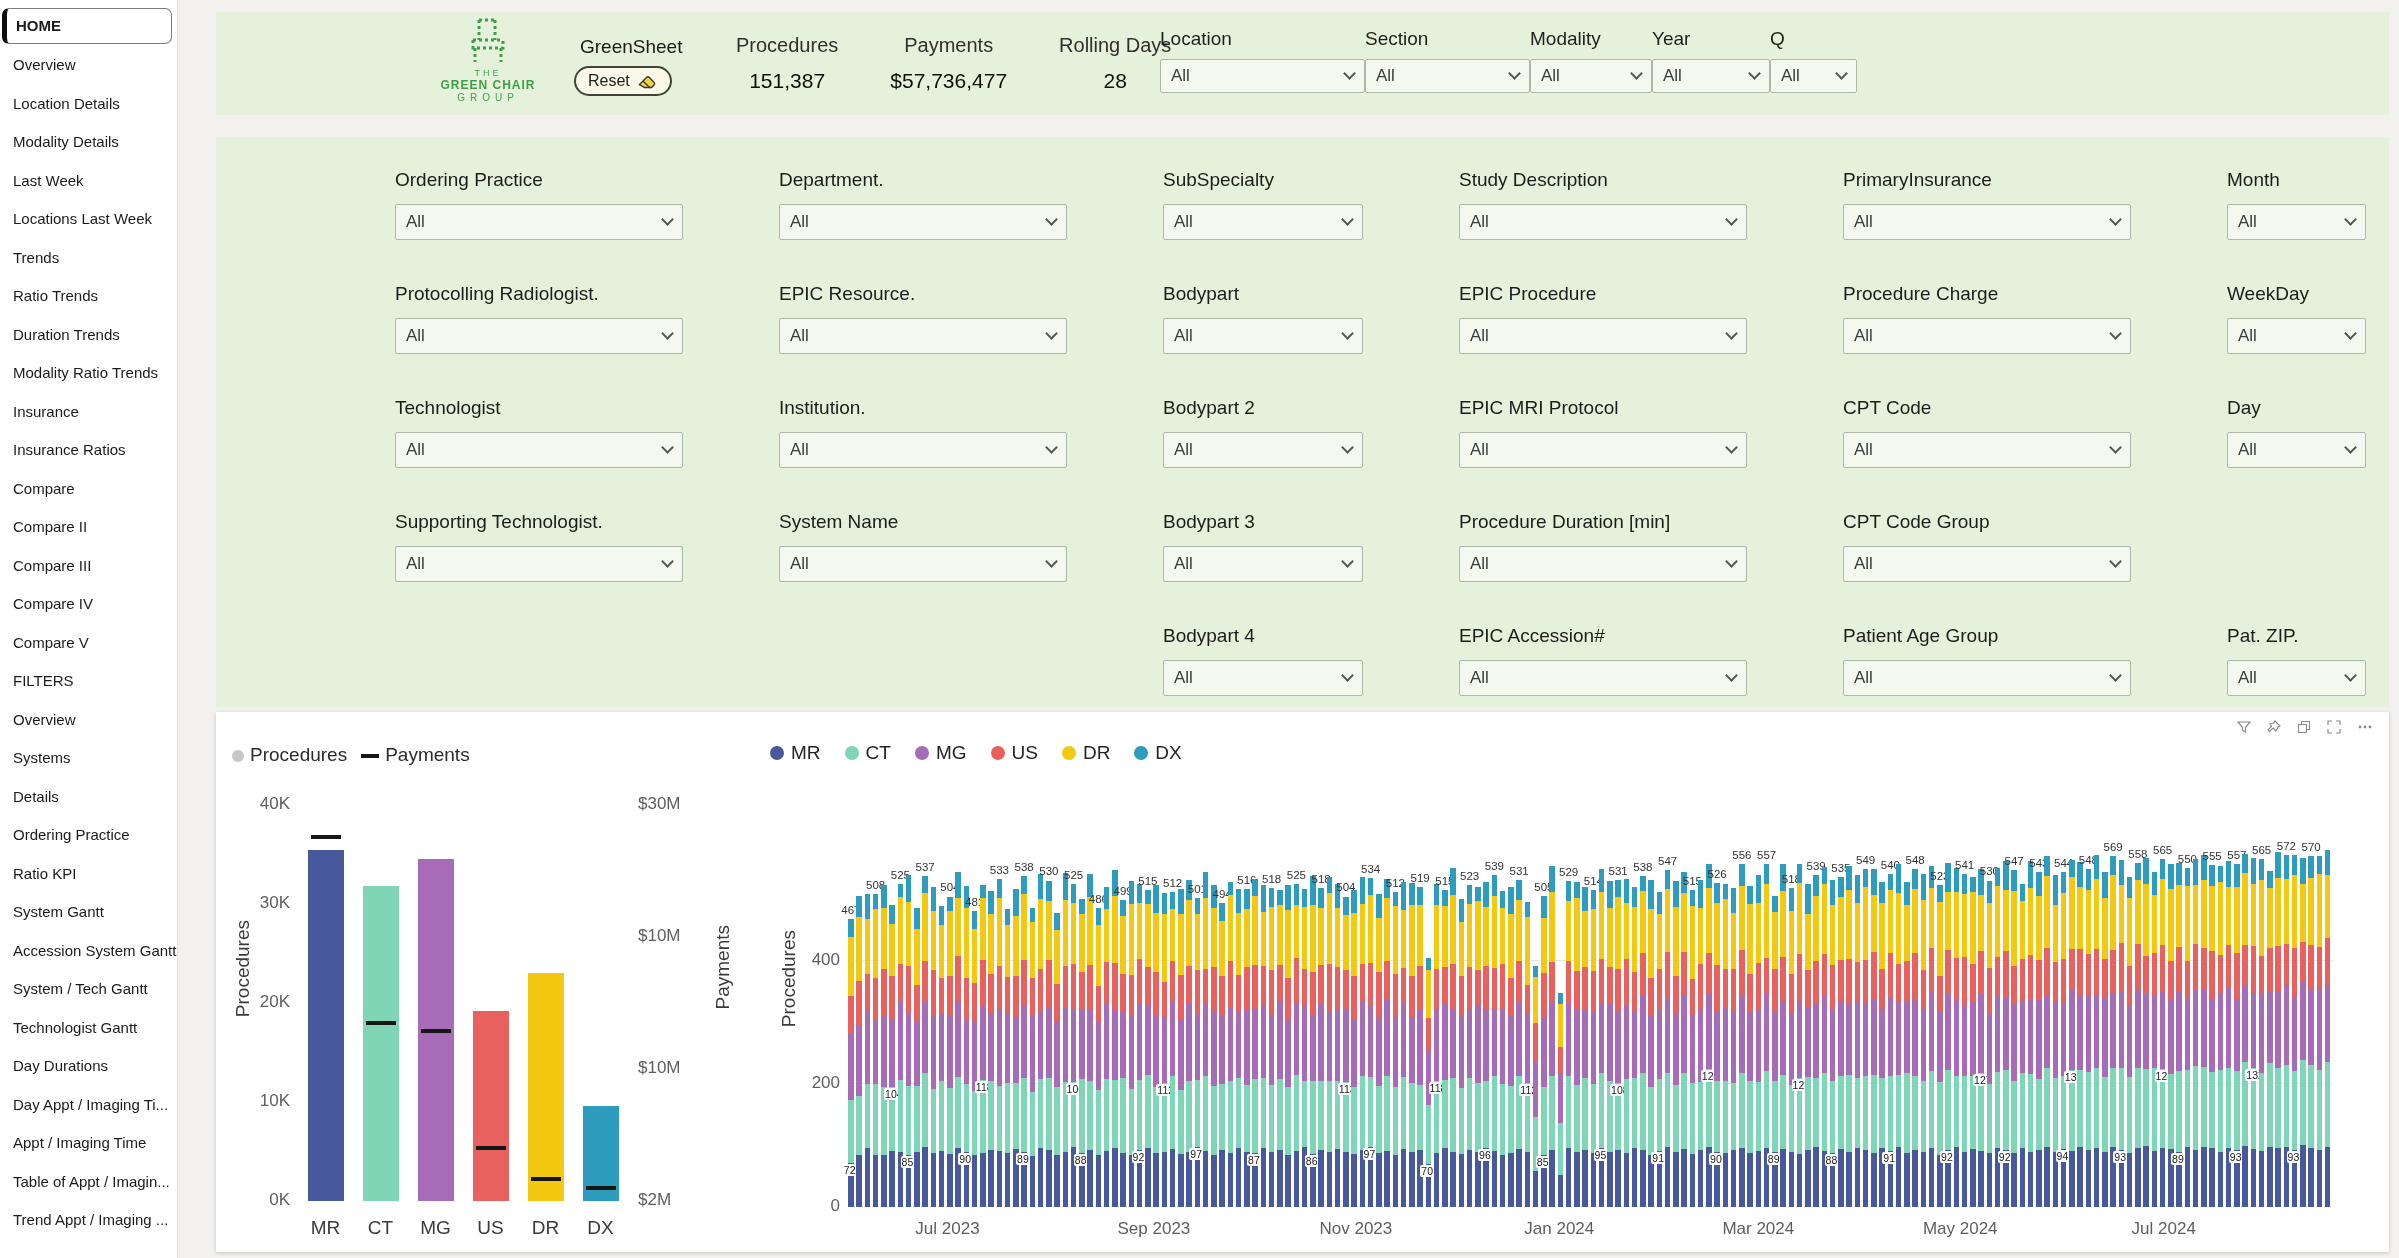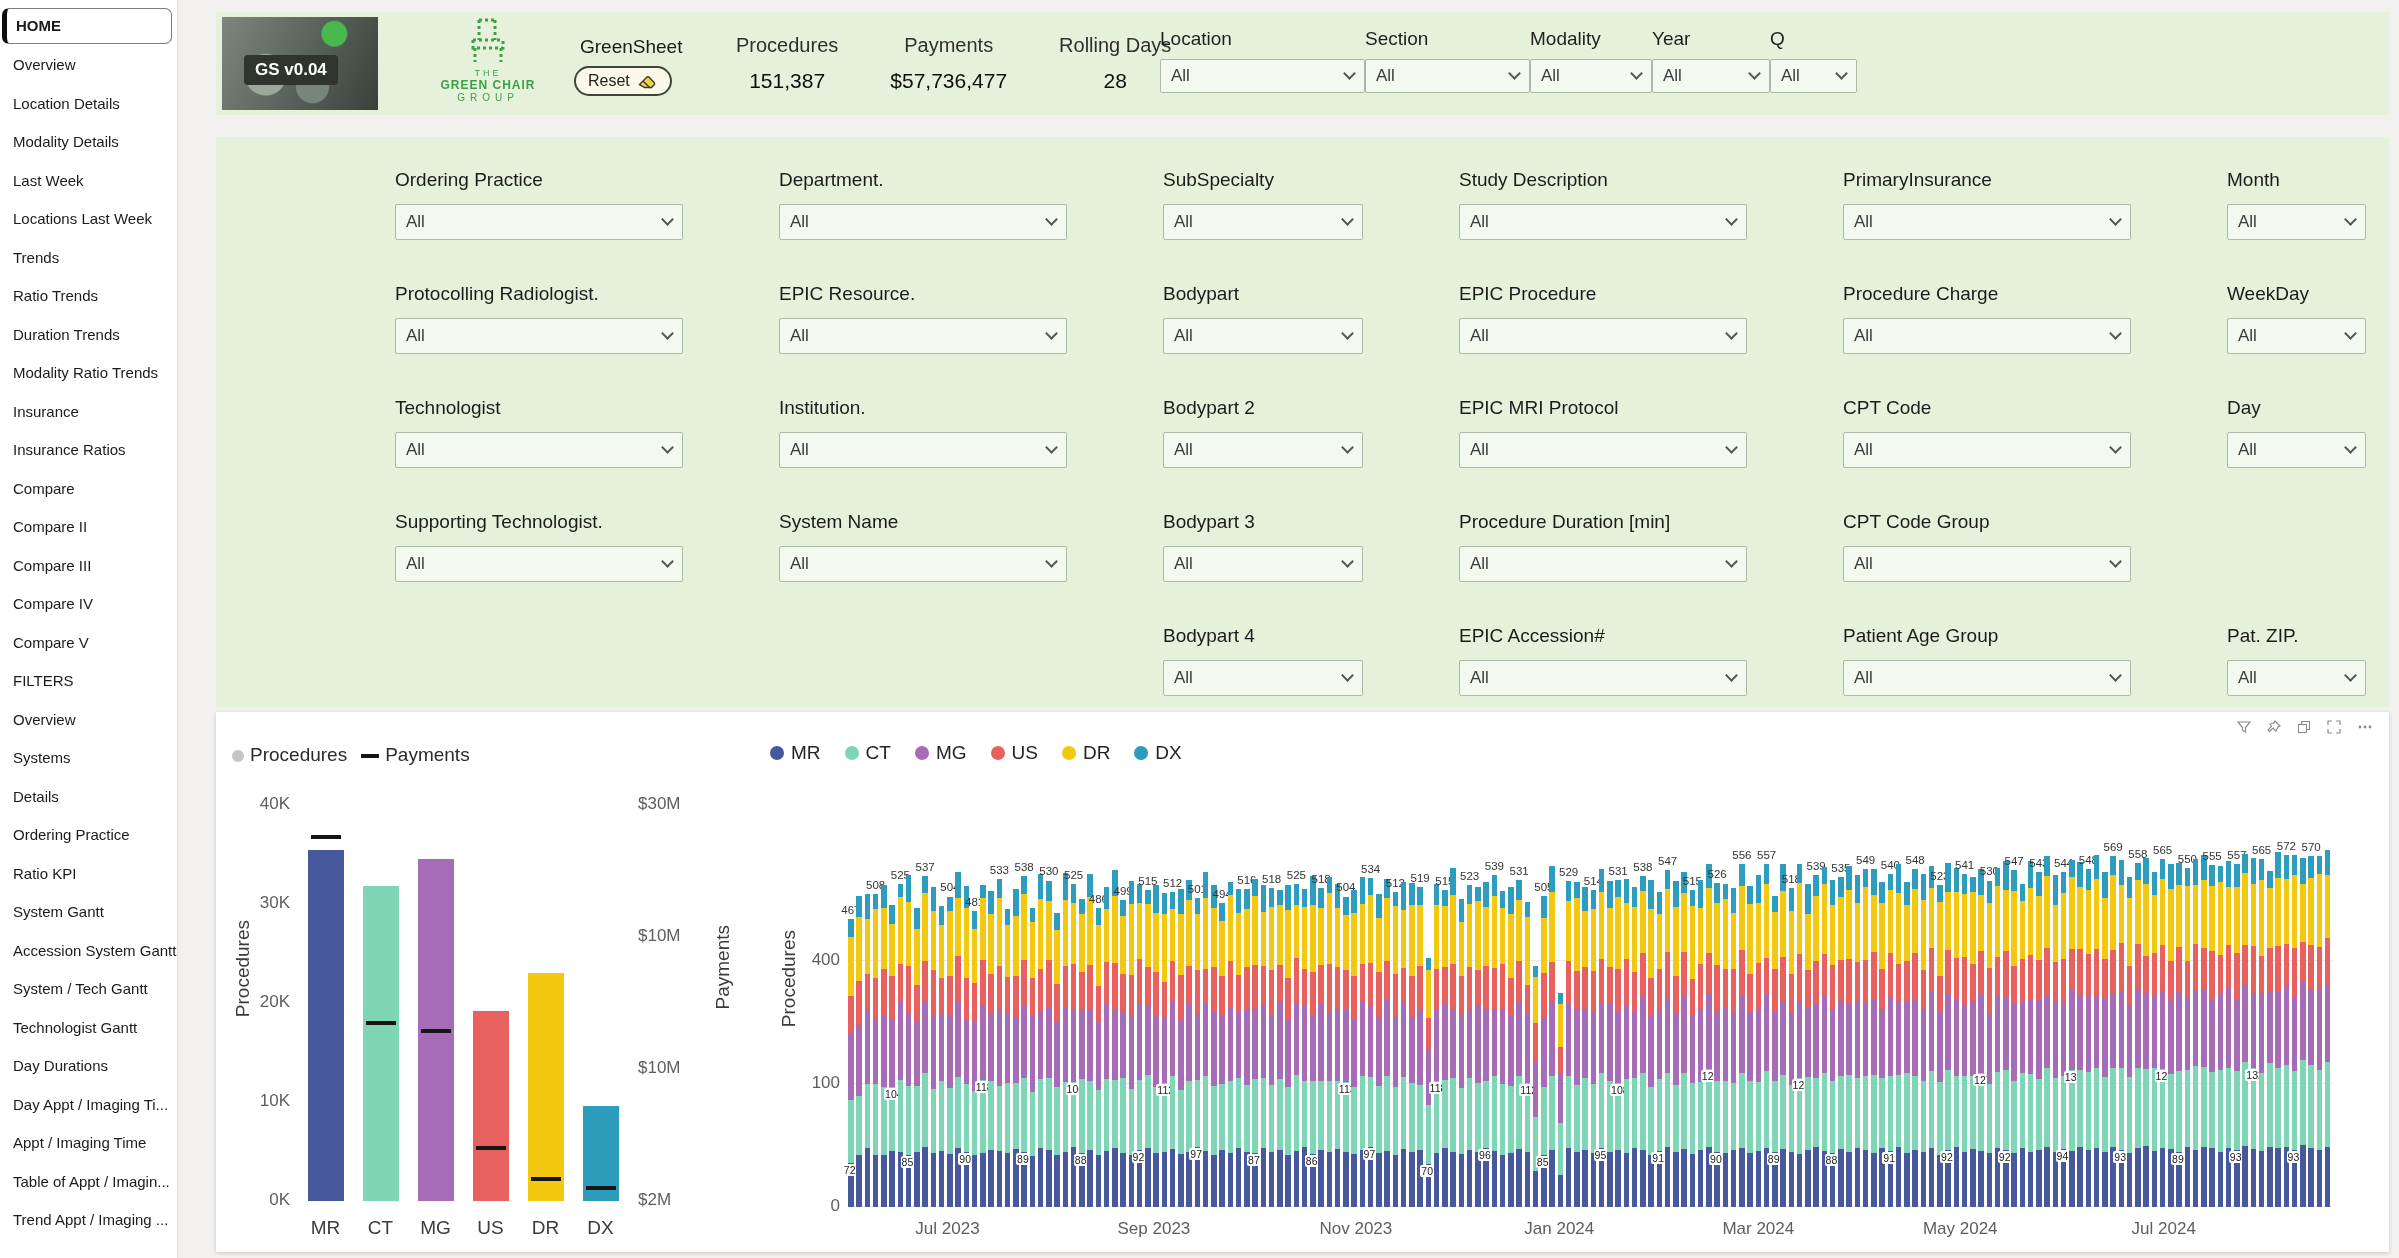--- a/index.html
+++ b/index.html
@@ -123,23 +123,20 @@
       <div class="sb-item">Day Durations</div>
       <div class="sb-item">Day Appt / Imaging Ti...</div>
       <div class="sb-item">Appt / Imaging Time</div>
       <div class="sb-item">Table of Appt / Imagin...</div>
       <div class="sb-item">Trend Appt / Imaging ...</div>
     </aside>
 
   <div class="main">
 
     <div class="topbar panel-green">
-      <div class="photo">
-        <div class="badge">GS v0.04</div>
-      </div>
       <div class="logo">
         <svg width="48" height="50" viewBox="0 0 46 50">
           <g stroke="#3da047" stroke-width="3" fill="none" stroke-dasharray="3 3">
             <path d="M14 4 v20"></path>
               <path d="M30 4 v20"></path>
               <path d="M14 4 h16"></path>
             <path d="M8 24 h30"></path>
               <path d="M8 24 v8 h30 v-8"></path>
             <path d="M10 32 v14"></path>
               <path d="M36 32 v14"></path>
@@ -496,21 +493,21 @@
             <div class="lg-item">
               <span class="lg-dot" style="background: rgb(45, 156, 189);"></span>
               <span>DX</span>
             </div>
           </div>
         <div class="vtext bc-ytitle">Procedures</div>
         <div id="bc-plot" class="bc-plot">
             <div class="grid" style="bottom: 0px;"></div>
             <div class="bc-ylab" style="bottom: -9px;">0</div>
             <div class="grid" style="bottom: 123.226px;"></div>
-            <div class="bc-ylab" style="bottom: 114.226px;">100</div>
+            <div class="bc-ylab" style="bottom: 114.226px;">200</div>
             <div class="grid" style="bottom: 246.452px;"></div>
             <div class="bc-ylab" style="bottom: 237.452px;">400</div>
             <div class="stack" style="left: 0px; width: 5.7px;">
               <div class="seg" style="height: 44.3613px; background: rgb(71, 88, 156);"></div>
               <div class="seg" style="height: 62.229px; background: rgb(127, 214, 182);"></div>
               <div class="seg" style="height: 66.5419px; background: rgb(167, 108, 184);"></div>
               <div class="seg" style="height: 38.2px; background: rgb(233, 97, 94);"></div>
               <div class="seg" style="height: 59.1484px; background: rgb(242, 200, 17);"></div>
               <div class="seg" style="height: 17.2516px; background: rgb(45, 156, 189);"></div>
             </div>

